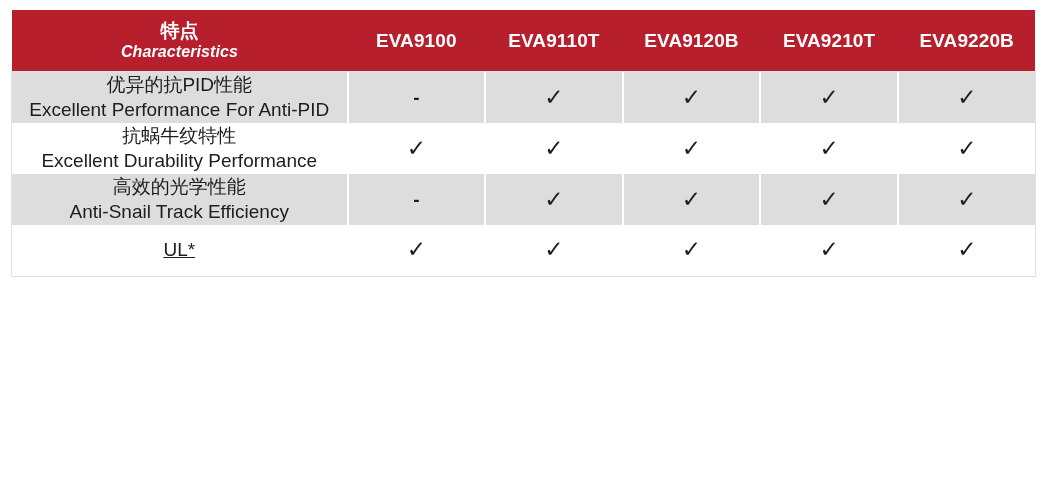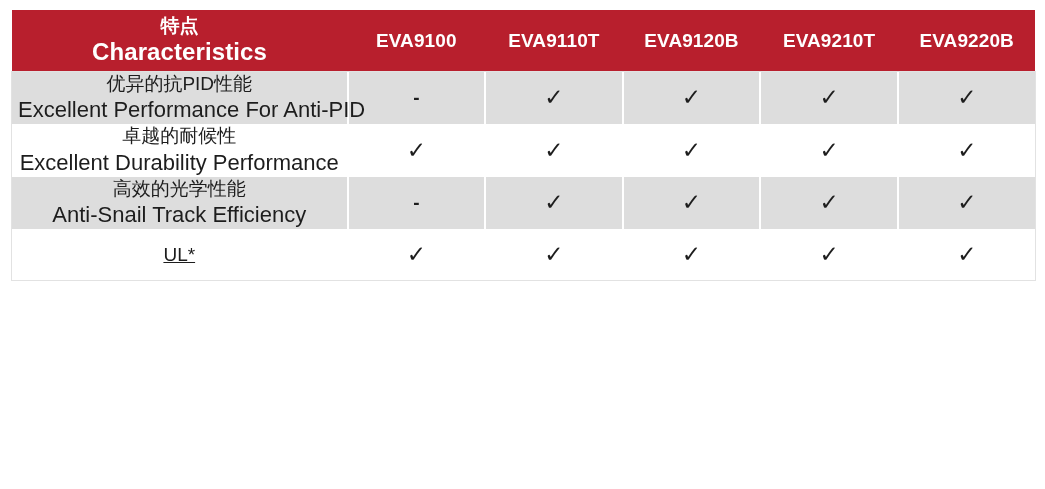--- a/index.html
+++ b/index.html
@@ -50,23 +50,24 @@
     width: 336px;
   }
   th.char-head .cn {
     display: block;
     font-size: 19px;
     font-weight: bold;
     line-height: 1.2;
   }
   th.char-head .en {
     display: block;
-    font-size: 24px;
+    font-size: 16px;
     font-weight: bold;
     line-height: 1.25;
+    font-style: italic;
   }
   th.model-head {
     width: 137.6px;
     font-size: 19px;
     text-align: center;
   }
 
   
   tbody tr {
     height: 51px;
@@ -95,21 +96,21 @@
     border-left: 0;
     line-height: 1.28;
     padding: 0 6px;
   }
   tbody td.char-cell .cn {
     display: block;
     font-size: 19px;
   }
   tbody td.char-cell .en {
     display: block;
-    font-size: 22px;
+    font-size: 19px;
     white-space: pre;
   }
   tbody td.value-cell {
     font-size: 19px;
   }
   tbody td.value-cell .mark {
     font-family: "DejaVu Sans", sans-serif;
     font-size: 23px;
     line-height: 1;
     display: inline-block;
@@ -172,21 +173,21 @@
             <span class="en">Excellent Performance For Anti-PID</span>
           </td>
           <td class="value-cell"><span class="dash">-</span></td>
           <td class="value-cell"><span class="mark">✓</span></td>
           <td class="value-cell"><span class="mark">✓</span></td>
           <td class="value-cell"><span class="mark">✓</span></td>
           <td class="value-cell"><span class="mark">✓</span></td>
         </tr>
         <tr class="row-plain">
           <td class="char-cell">
-            <span class="cn">卓越的耐候性</span>
+            <span class="cn">抗蜗牛纹特性</span>
             <span class="en">Excellent Durability Performance</span>
           </td>
           <td class="value-cell"><span class="mark">✓</span></td>
           <td class="value-cell"><span class="mark">✓</span></td>
           <td class="value-cell"><span class="mark">✓</span></td>
           <td class="value-cell"><span class="mark">✓</span></td>
           <td class="value-cell"><span class="mark">✓</span></td>
         </tr>
         <tr class="row-shaded">
           <td class="char-cell">

